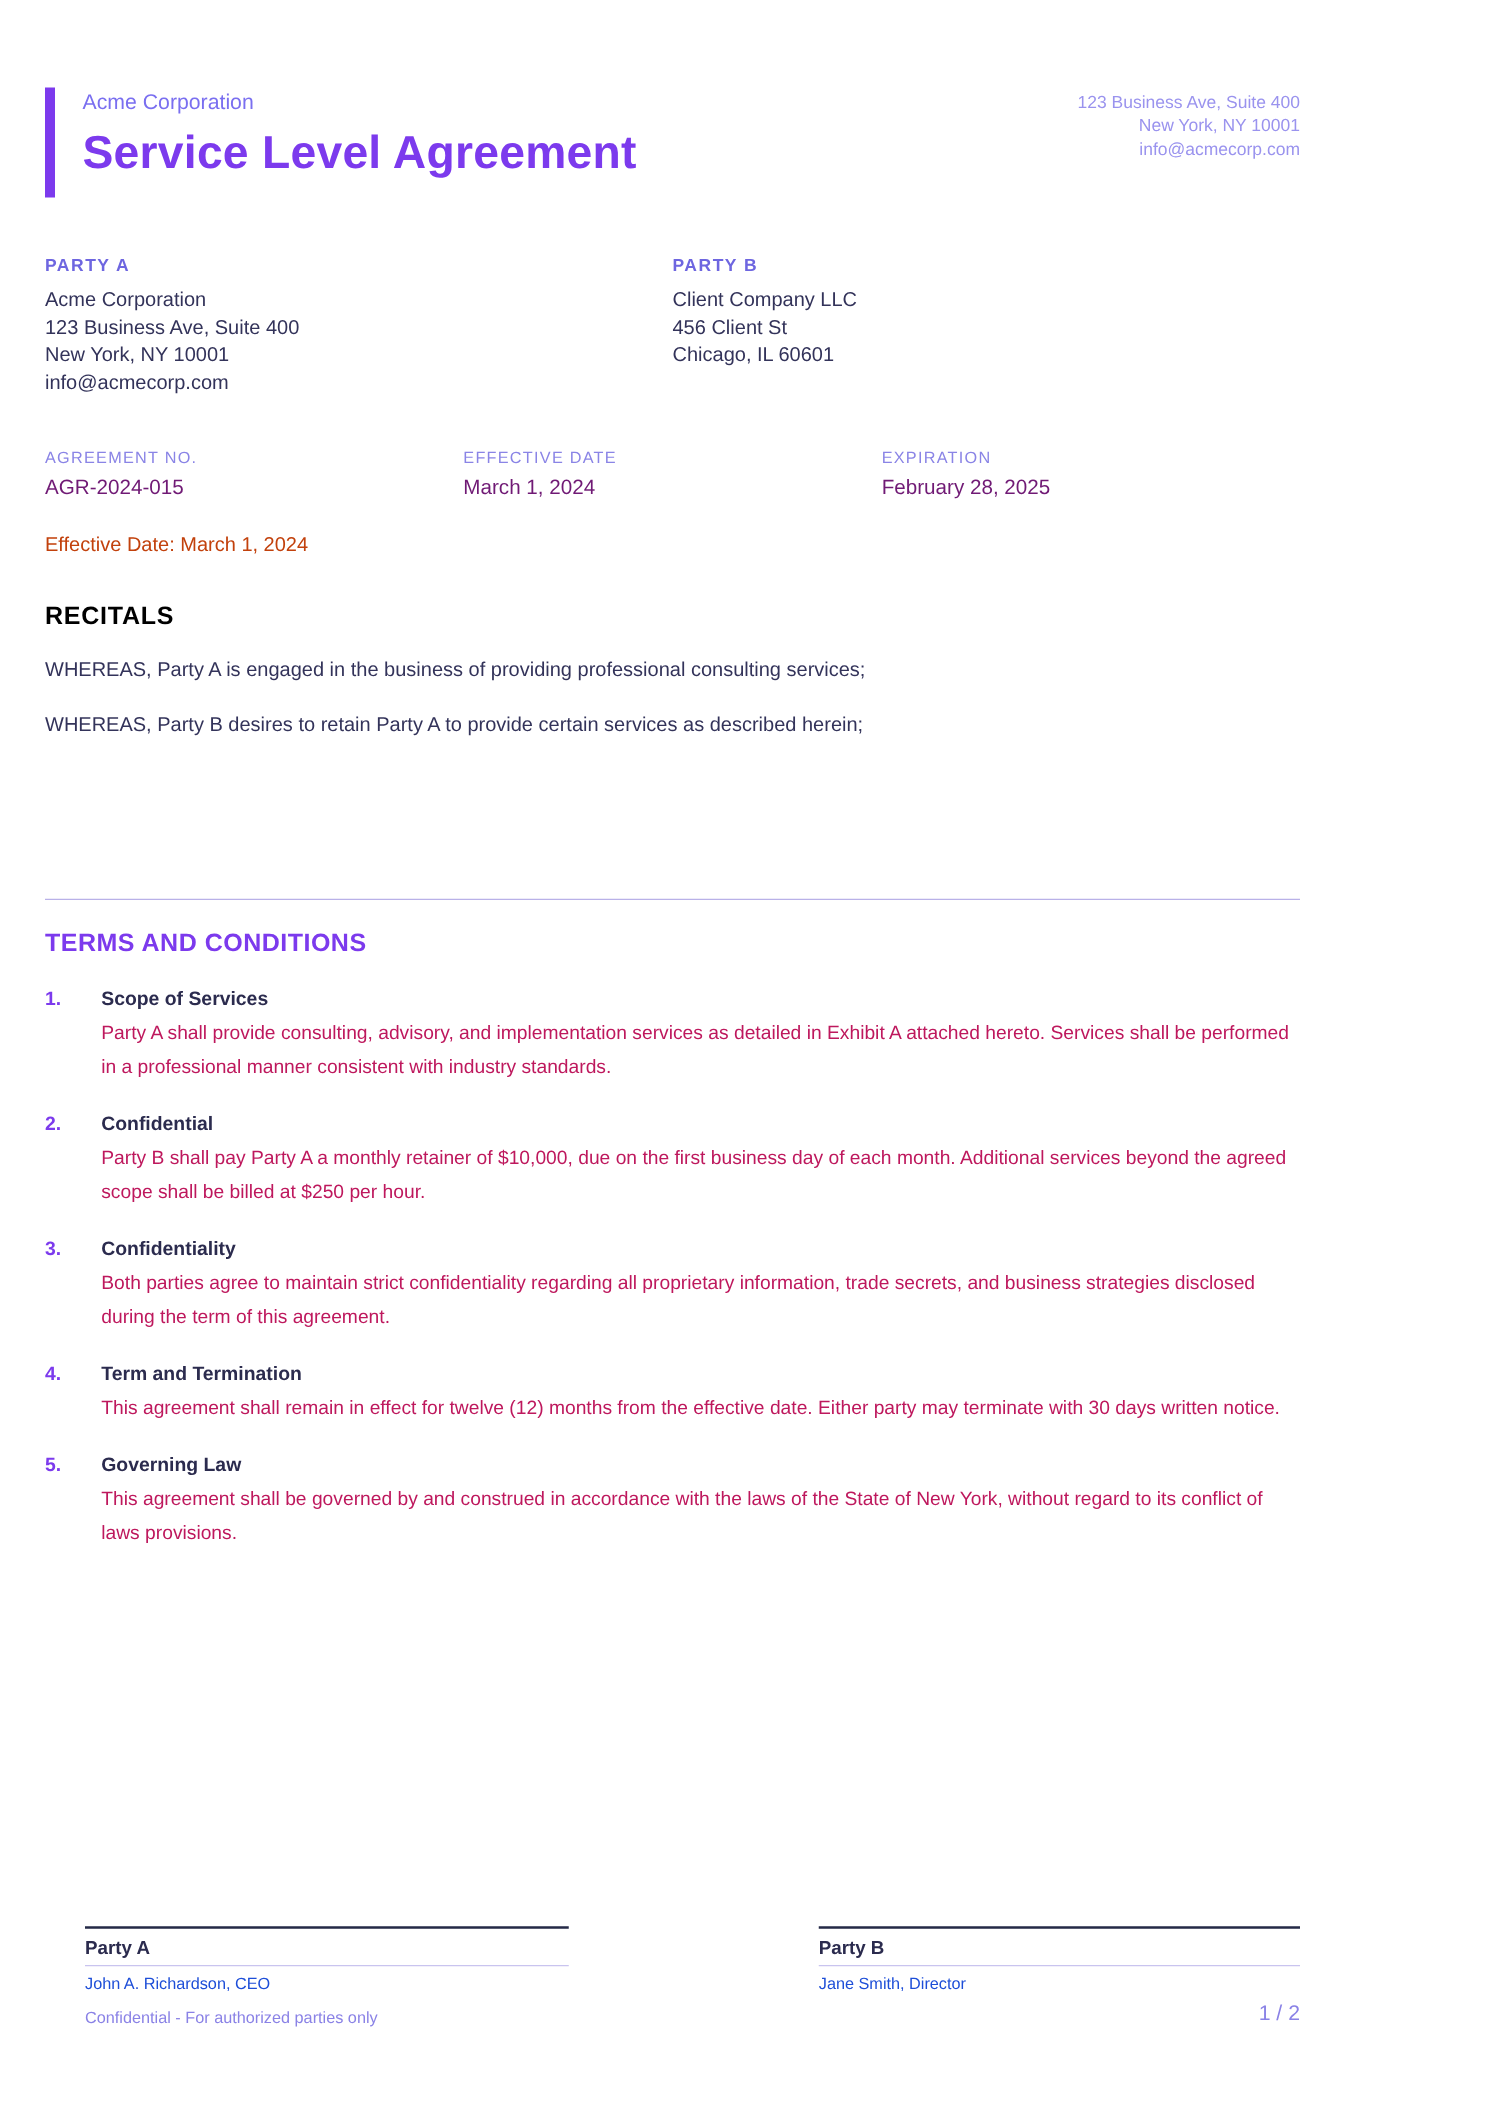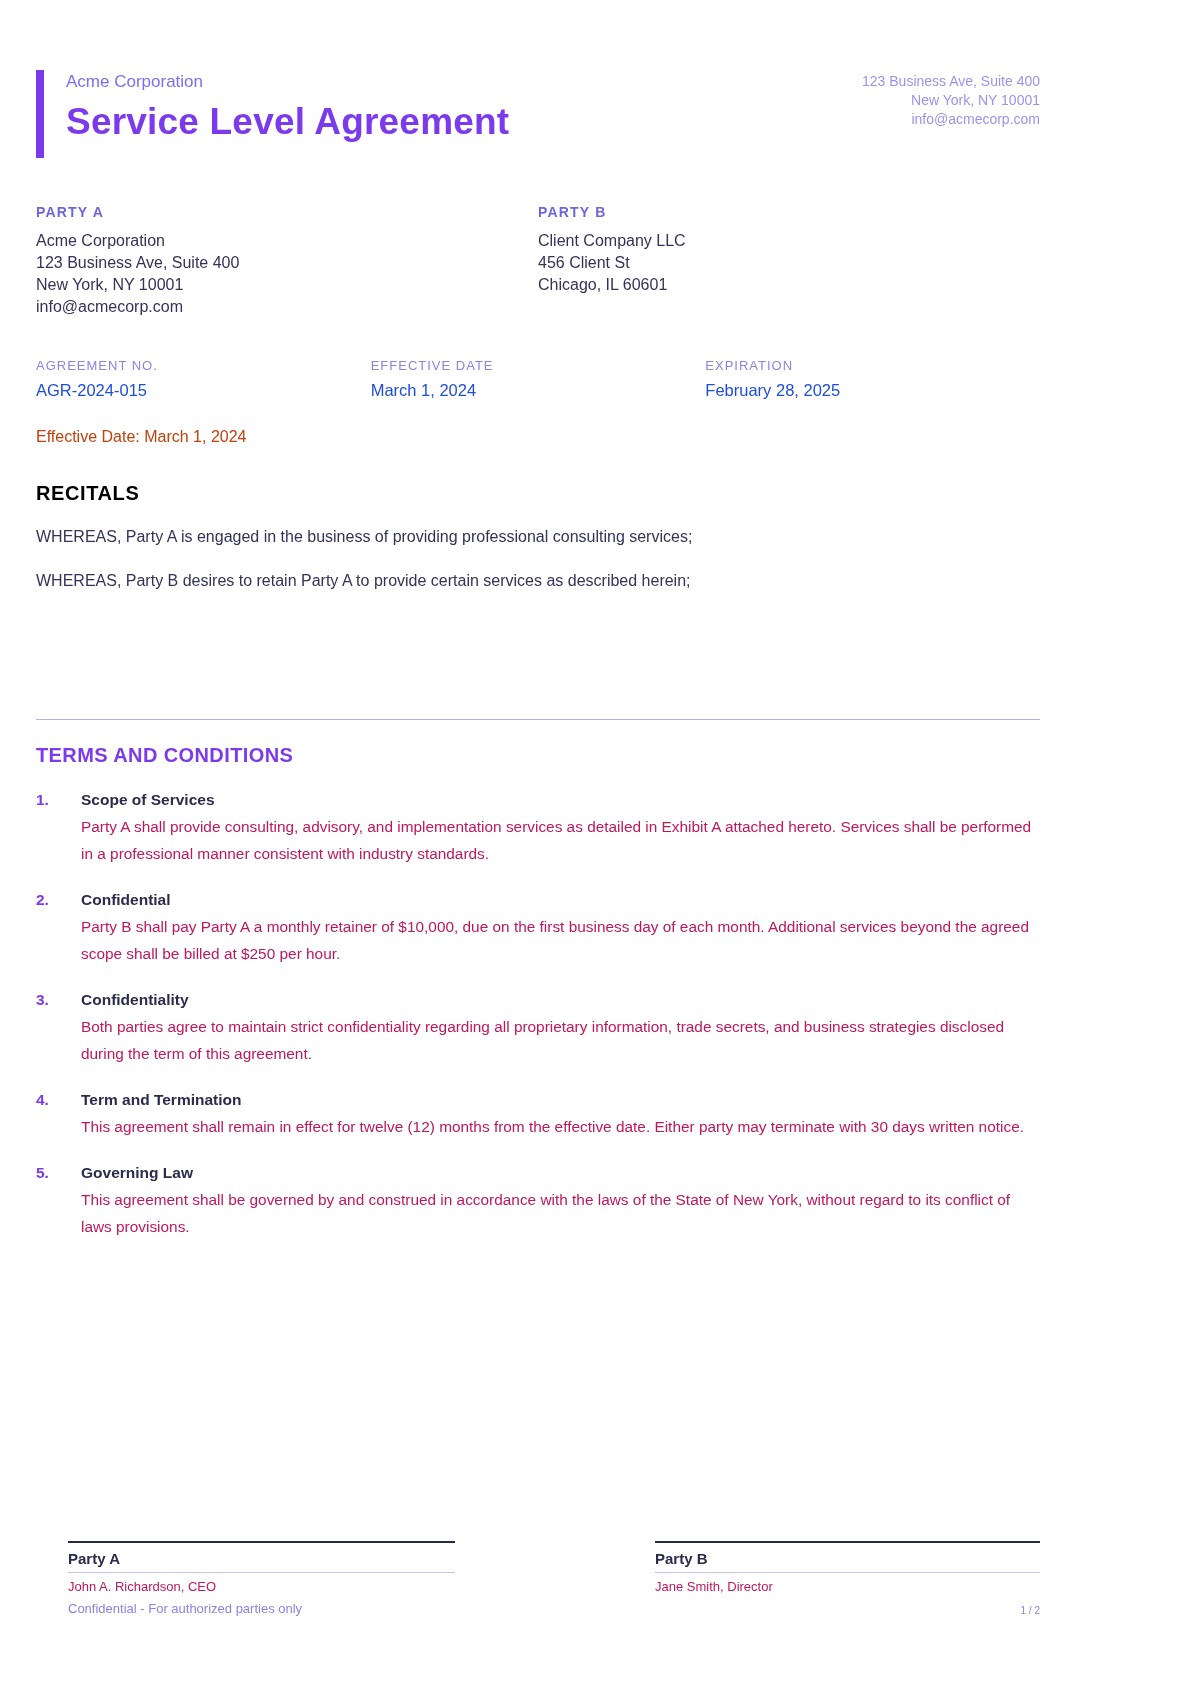--- a/index.html
+++ b/index.html
@@ -27,21 +27,21 @@
   
   .parties { display: flex; margin-top: 46px; }
   .party-col { width: 52.5%; }
   .party-label { font-size: 14px; font-weight: bold; color: #6E66E0; letter-spacing: 1.2px; margin-bottom: 10px; }
   .party-line { font-size: 16px; color: #33335A; line-height: 22px; }
 
   
   .meta-row { display: flex; margin-top: 40px; }
   .meta-col { width: 33.4%; }
   .meta-label { font-size: 13px; color: #8A84E6; letter-spacing: 1px; margin-bottom: 8px; }
-  .meta-value { font-size: 16.5px; color: #1d4ed8; }
+  .meta-value { font-size: 16.5px; color: #701a75; }
 
   
   .effective-note { margin-top: 28px; font-size: 16px; color: #c2410c; }
 
   
   .recitals-heading { margin-top: 36px; font-size: 20px; font-weight: bold; color: #000000; letter-spacing: 0.6px; }
   .recital-para { margin-top: 20px; font-size: 16px; color: #33335A; line-height: 24px; }
 
   
   .divider { border: none; border-top: 1px solid #B9B1E8; margin-top: 126px; }
@@ -59,28 +59,28 @@
   .signature-row {
     position: absolute; left: 68px; right: 150px; top: 1541px;
     display: flex; justify-content: space-between;
   }
   .signature-col { width: 387px; border-top: 2px solid #252A47; }
   .signature-col.right { width: 385px; }
   .signature-label {
     font-size: 15px; font-weight: bold; color: #2B2B4E;
     padding: 7px 0 5px 0; border-bottom: 1px solid #C9C4EF;
   }
-  .signature-name { margin-top: 6px; font-size: 13px; color: #be185d; }
+  .signature-name { margin-top: 6px; font-size: 13px; color: #1d4ed8; }
 
   .footer-row {
     position: absolute; left: 68px; right: 150px; top: 1601px;
     display: flex; justify-content: space-between; align-items: flex-end;
   }
   .footer-confidential { font-size: 13px; color: #8A82E6; }
-  .footer-page { font-size: 10px; color: #8A82E6; }
+  .footer-page { font-size: 17px; color: #8A82E6; }
 </style>
 </head>
 <body>
 
 <div class="page">
 
   <div class="header">
     <div class="header-left">
       <div class="accent-bar"></div>
       <div>

